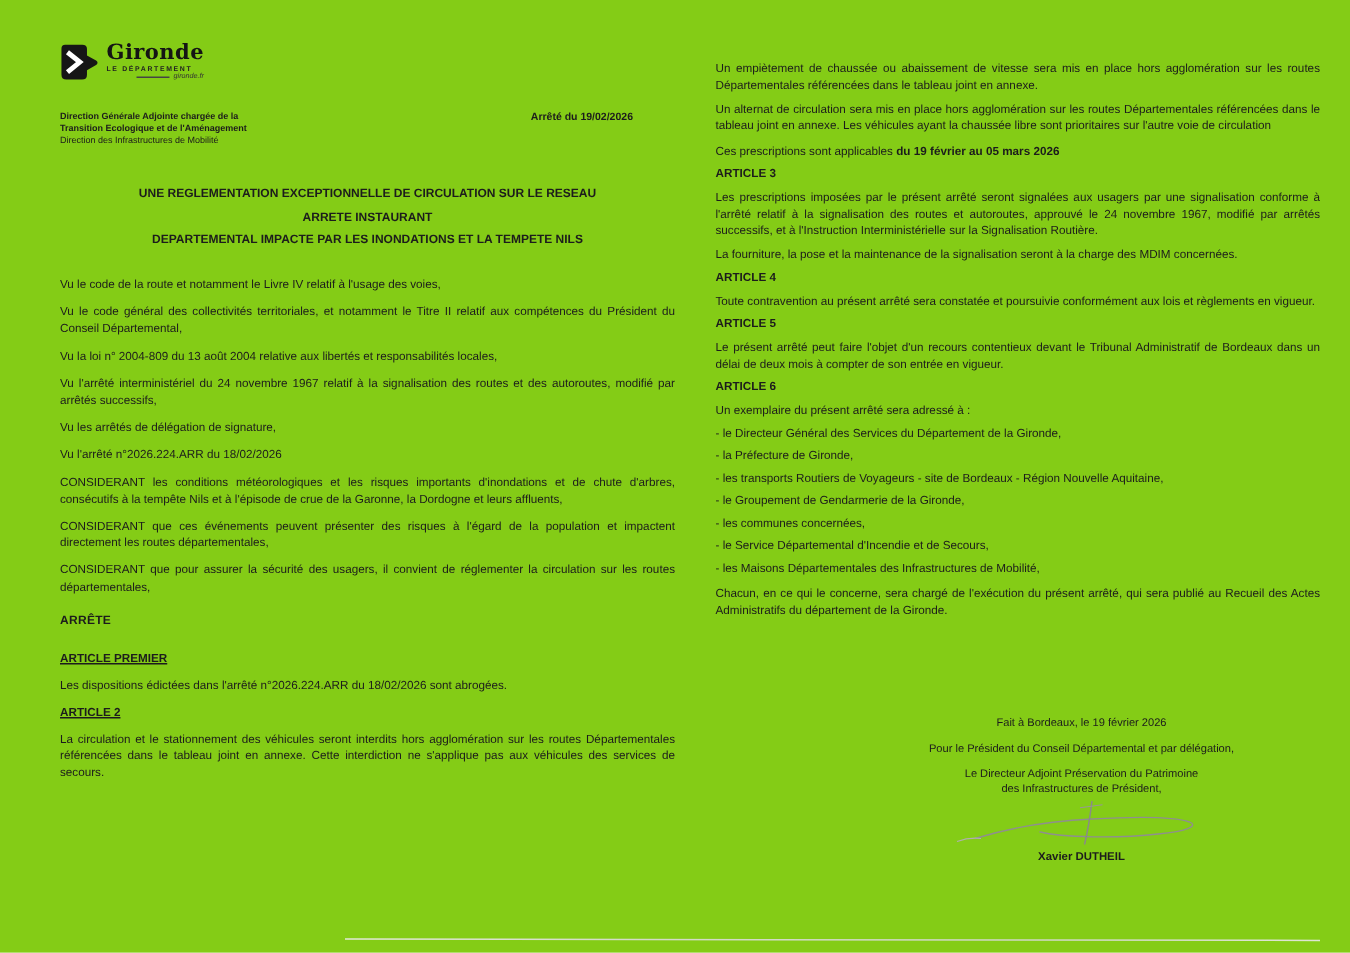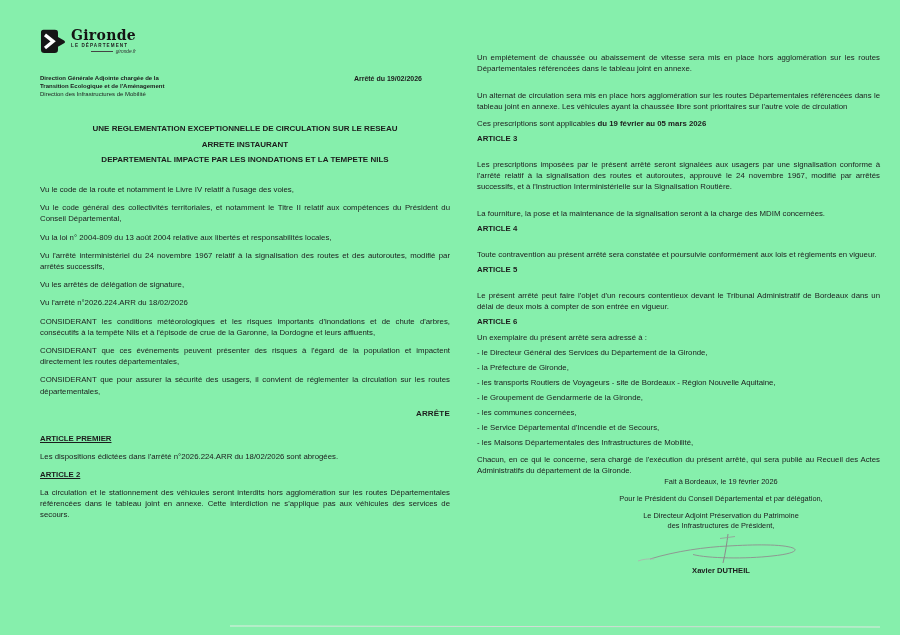--- a/index.html
+++ b/index.html
@@ -1,20 +1,20 @@
 <!DOCTYPE html>
 <html><head>
 <meta charset="utf-8">
 <style>
   html,body{margin:0;padding:0;}
   body{
     width:900px;height:635px;background:#ffffff;position:relative;overflow:hidden;
     font-family:"Liberation Sans", sans-serif;color:#1c1c1c;
   }
-  .sheet{position:absolute;inset:0;background:#86efac;}
+  .sheet{position:absolute;inset:0;background:#84cc16;}
   .col-left{position:absolute;left:40px;top:28px;width:410px;}
   .col-right{position:absolute;left:477px;top:36px;width:403px;}
   .b{font-weight:bold;}
   
   .logo-row{display:flex;align-items:flex-start;gap:5px;height:40px;}
   .logo-mark{width:26px;height:28px;flex:0 0 auto;}
   .logo-text{line-height:1;}
   .logo-name{font-family:"DejaVu Serif", serif;font-size:14px;font-weight:bold;letter-spacing:.3px;color:#141414;}
   .logo-sub{font-size:4.6px;font-weight:bold;letter-spacing:1.1px;margin-top:1.5px;color:#222;}
   .logo-url{display:flex;align-items:center;justify-content:flex-end;gap:3px;font-size:4.8px;font-style:italic;margin-top:1.5px;color:#333;}
@@ -23,24 +23,24 @@
   .hdr-row{display:flex;justify-content:space-between;align-items:flex-start;margin-top:7px;padding-right:28px;}
   .direction{font-size:6px;line-height:7.8px;}
   .direction .d3{font-weight:normal;}
   .arr-date{font-size:7px;font-weight:bold;white-space:nowrap;}
   
   .title{margin-top:23px;text-align:center;font-weight:bold;font-size:8px;line-height:15.5px;}
   .subtitle{margin-top:13px;text-align:center;font-size:8px;}
   
   .para{font-size:7.8px;line-height:11.2px;text-align:justify;margin:0 0 7px 0;}
   .first-visa{margin-top:16px;}
-  .arrete-h{text-align:right;font-weight:bold;font-size:8px;margin-top:12px;margin-bottom:16px;letter-spacing:.2px;}
+  .arrete-h{text-align:left;font-weight:bold;font-size:8px;margin-top:12px;margin-bottom:16px;letter-spacing:.2px;}
   .art-h{font-weight:bold;font-size:7.8px;margin:8px 0 8px 0;text-decoration:underline;}
   
-  .rpara{font-size:7.8px;line-height:11px;text-align:justify;margin:16px 0 5px 0;}
+  .rpara{font-size:7.8px;line-height:11px;text-align:justify;margin:4px 0 5px 0;}
   .ces{margin-top:6px;margin-bottom:5px;}
   .rart{font-weight:bold;font-size:7.8px;margin:4px 0 6px 0;}
   .rec{font-size:7.8px;line-height:11px;margin:0 0 4px 0;}
   .closing{margin-top:6px;}
   
   .sig-block{position:absolute;left:555px;top:477px;width:332px;text-align:center;font-size:7.4px;line-height:10px;}
   .sig-block .fait{margin-bottom:7px;}
   .sig-block .deleg{margin-bottom:7px;}
   .sig-block .role{line-height:9.5px;}
   .sig-svg{display:block;margin:2px auto 0 auto;}

